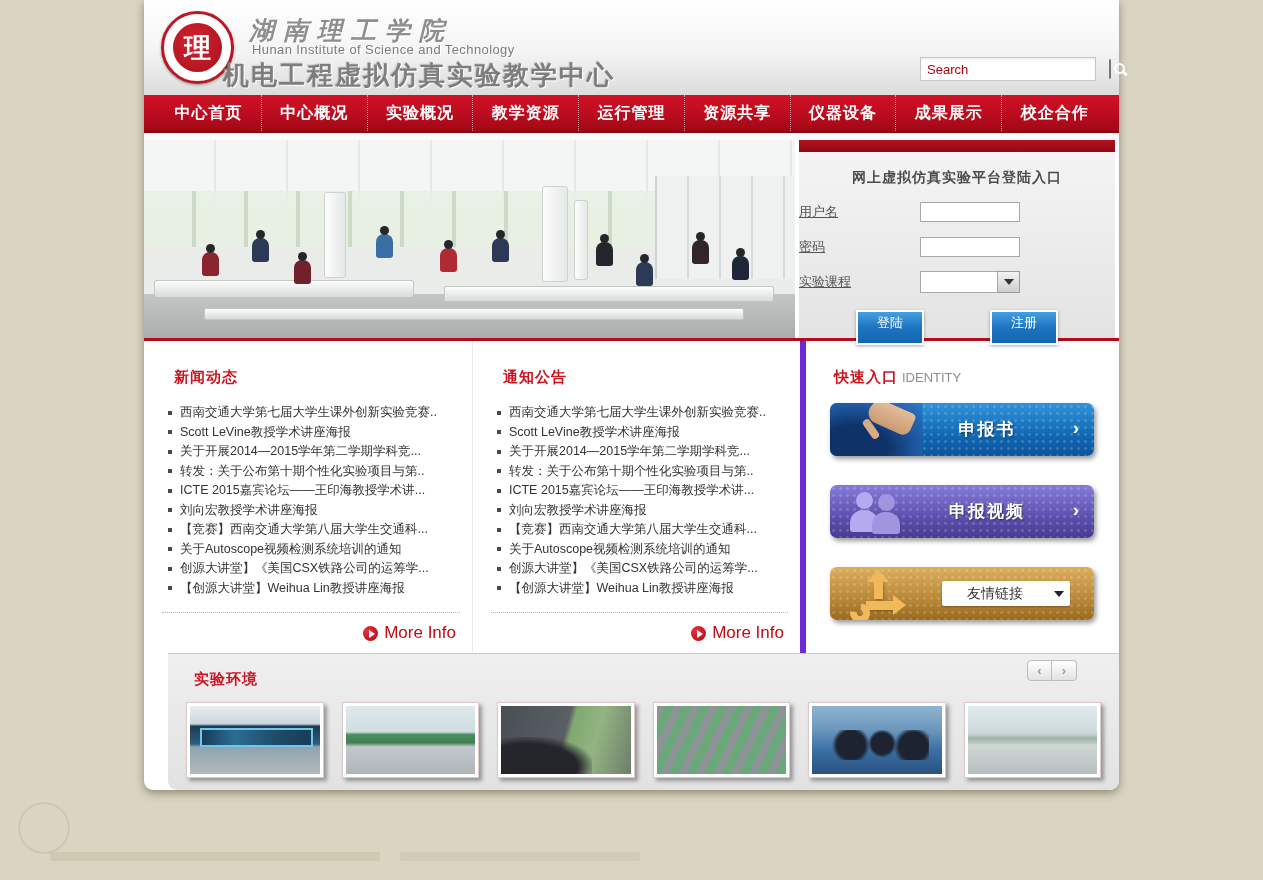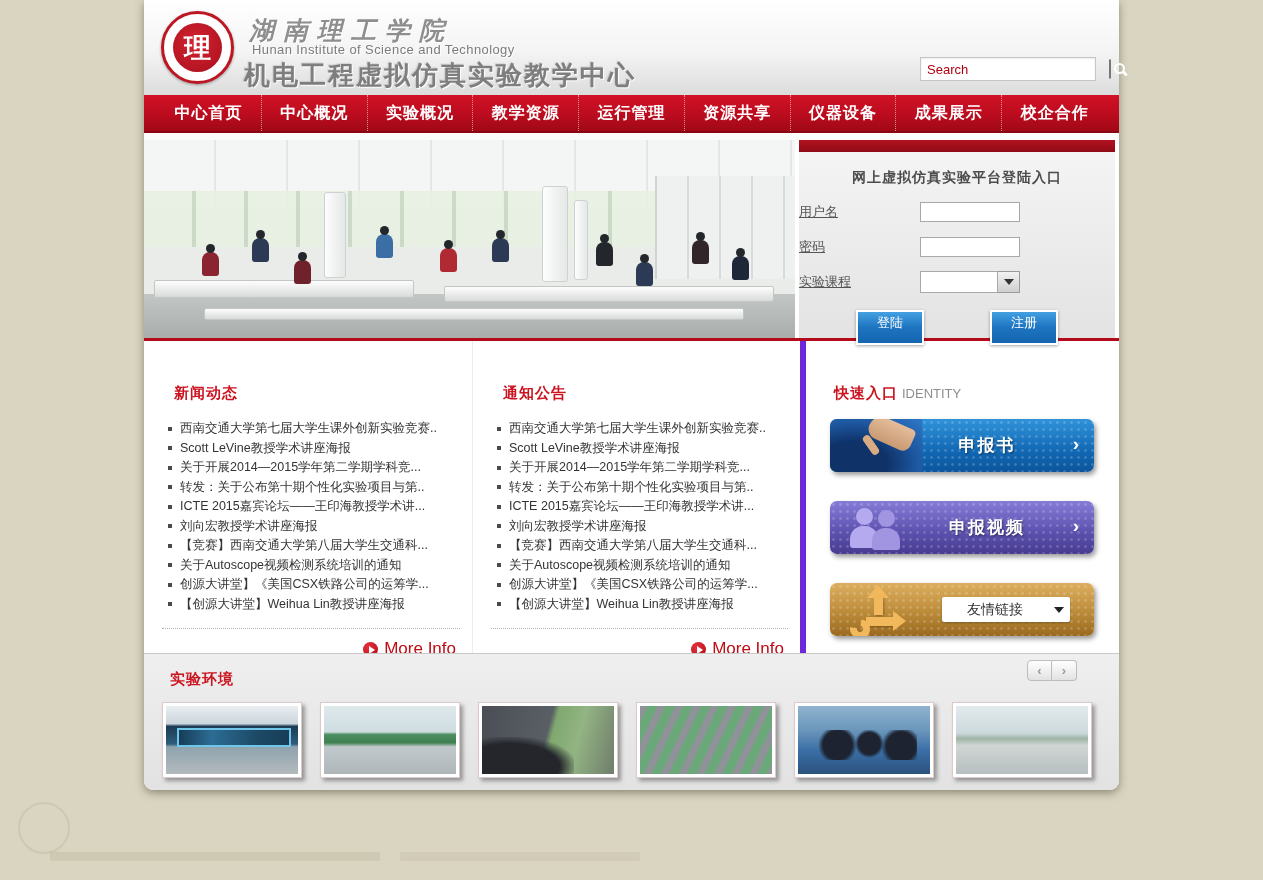--- a/index.html
+++ b/index.html
@@ -25,21 +25,21 @@
           box-shadow:0 1px 3px rgba(0,0,0,.35); }
   .logo-core { position:absolute; left:9px; top:9px; right:9px; bottom:9px; border-radius:50%;
           background:radial-gradient(circle at 45% 40%, #d42331, #a80f1c);
           color:#fff; display:flex; align-items:center; justify-content:center;
           font-weight:bold; font-size:27px; font-family:"DejaVu Serif",serif; }
   .school-zh { position:absolute; left:105px; top:14px; color:#8e8e8e; font-size:25px; font-weight:bold;
           font-family:"DejaVu Serif",serif; font-style:italic; letter-spacing:9px; white-space:nowrap;
           text-shadow:1px 1px 0 #fff; }
   .school-en { position:absolute; left:108px; top:42px; color:#7c7c7c; font-size:13px; letter-spacing:.4px;
           text-shadow:1px 1px 0 #fff; }
-  .center-title { position:absolute; left:100px; top:58px; color:#7e7e7e; font-size:26px; font-weight:bold;
+  .center-title { position:absolute; left:79px; top:58px; color:#7e7e7e; font-size:26px; font-weight:bold;
           letter-spacing:2px; text-shadow:1px 1px 1px #fff, -1px -1px 1px rgba(0,0,0,.12); }
   .search-wrap { position:absolute; right:23px; top:57px; width:176px; height:24px;
           background:#fff; border:1px solid #c6c6c6; display:flex; align-items:center;
           box-shadow:inset 0 1px 2px rgba(0,0,0,.08); }
   .search-input { flex:1; border:none; outline:none; height:20px; padding:0 6px;
           font-size:13px; color:#b00; background:transparent; }
   .search-input::placeholder { color:#b00010; opacity:1; }
   .search-btn { width:21px; height:20px; margin-right:1px; position:relative; cursor:pointer;
           background:linear-gradient(#bdbdbd,#878787); border:1px solid #767676; border-radius:3px; }
   .search-btn::before { content:""; position:absolute; left:4px; top:3px; width:7px; height:7px;
@@ -90,21 +90,21 @@
   .sel-btn::after { content:""; border:5px solid transparent; border-top:6px solid #333; margin-top:5px; }
   .lbtns { display:flex; justify-content:center; gap:66px; margin-top:17px; }
   .lbtns .btn { width:68px; height:35px; color:#fff; font-size:13px; text-align:center; line-height:21px;
       background:linear-gradient(#45a0e2 0%,#1d74c0 50%,#1565b0 100%); border:2px solid #fff;
       box-shadow:0 1px 3px rgba(0,0,0,.35); cursor:pointer; }
 
   .red-divider { height:3px; background:#b30b1b; }
 
   
   .content { display:flex; background:#fff; height:312px; padding-left:18px; }
-  .col { padding-top:16px; }
+  .col { padding-top:0; }
   .col-news  { width:312px; border-right:1px solid #ececec; padding-right:12px; }
   .col-notice{ width:316px; border-right:6px solid #6d28d9; margin-left:18px; padding-right:12px; }
   .col-quick { width:290px; margin-left:24px; }
   .sec-title { color:#cc1420; font-size:15px; font-weight:bold; margin:27px 0 16px 12px; letter-spacing:1px; }
   .sec-title .en { color:#8d8d8d; font-size:13px; font-weight:normal; letter-spacing:0; margin-left:4px; }
   .nlist { list-style:none; }
   .nlist li { display:flex; align-items:center; font-size:12.5px; color:#333; line-height:19.5px;
       white-space:nowrap; overflow:hidden; cursor:pointer; }
   .bullet { width:4px; height:4px; background:#4a4a4a; margin:0 8px 0 6px; flex:0 0 4px; }
   .ntext { overflow:hidden; text-overflow:clip; }
@@ -159,21 +159,21 @@
       border:7px solid #f2b85c; border-top-color:transparent; transform:rotate(-35deg); box-shadow:none; }
 
   .friend-sel { position:absolute; left:112px; top:14px; width:128px; height:25px; background:#fff;
       border-radius:2px; display:flex; align-items:center; z-index:2; box-shadow:0 1px 2px rgba(0,0,0,.3); }
   .friend-sel .fval { flex:1; text-align:center; color:#333; font-size:14px; }
   .friend-sel .farrow { width:22px; display:flex; justify-content:center; cursor:pointer; }
   .friend-sel .farrow::after { content:""; border:5px solid transparent; border-top:6px solid #222; margin-top:6px; }
 
   
   .gallery { border-top:1px solid #c9c9c9; background:linear-gradient(#efefef,#e2e2e2);
-      height:137px; padding:12px 18px 12px; position:relative; border-radius:0 0 9px 9px; }
+      height:137px; padding:12px 18px 12px; position:relative; border-radius:0 0 9px 9px;margin-left:24px; }
   .gal-title { color:#cc1420; font-size:15px; font-weight:bold; letter-spacing:1px; margin:4px 0 0 8px; }
   .gal-nav { position:absolute; right:42px; top:6px; display:flex; }
   .gal-btn { width:25px; height:21px; border:1px solid #bdbdbd; background:linear-gradient(#ffffff,#e2e2e2);
       color:#9a9a9a; font-size:13px; font-weight:bold; display:flex; align-items:center; justify-content:center;
       cursor:pointer; }
   .gal-prev { border-radius:4px 0 0 4px; }
   .gal-next { border-radius:0 4px 4px 0; border-left:none; }
   .thumbs { display:flex; gap:18px; margin-top:13px; }
   .thumb { width:140px; height:76px; background:#fff; padding:3px; border:1px solid #dcc9c9;
       box-shadow:3px 3px 4px rgba(0,0,0,.35); cursor:pointer; }

